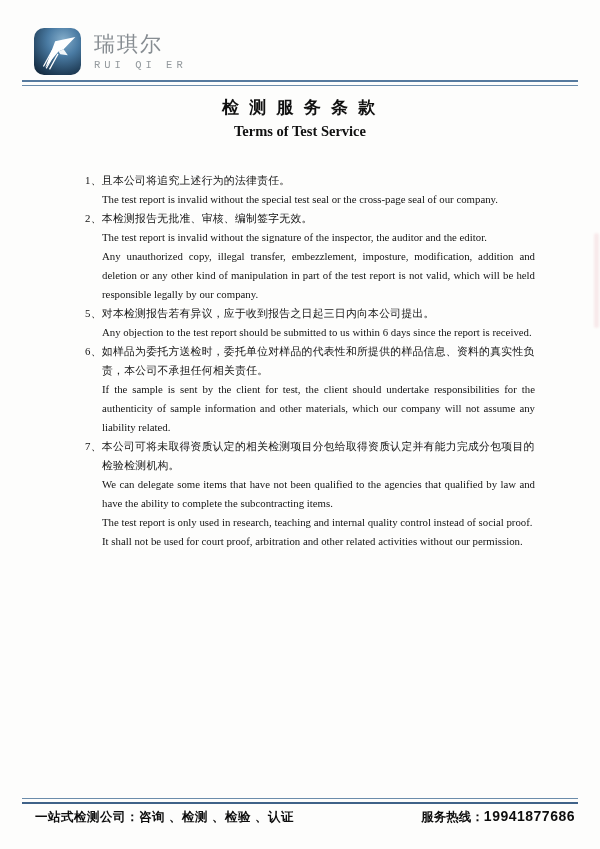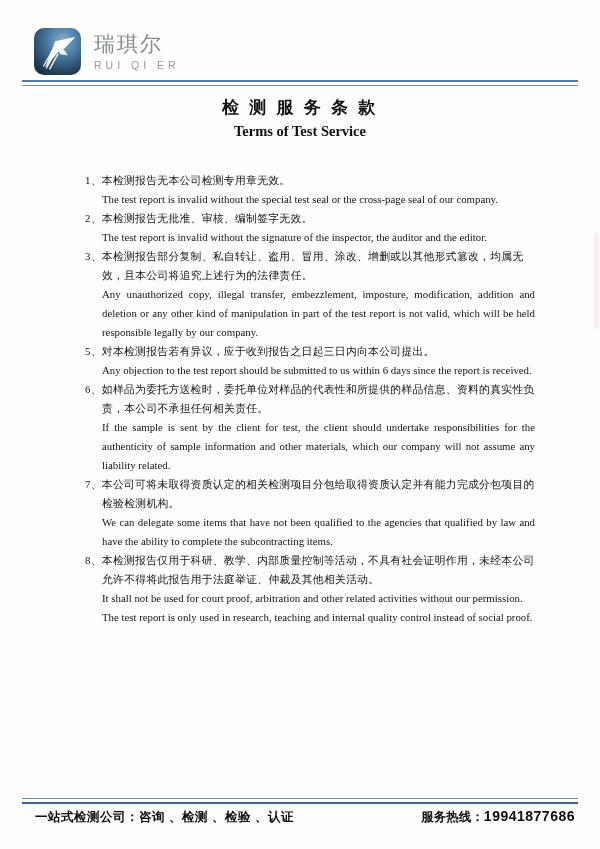--- a/index.html
+++ b/index.html
@@ -17,21 +17,21 @@
     width:47px; height:47px; border-radius:10px; position:relative; overflow:hidden;
     background: radial-gradient(circle at 62% 26%, #85aecb 0%, #4a7ba3 35%, #23425d 72%, #0d1e30 100%);
   }
   .logo-icon svg { position:absolute; inset:0; }
   .logo-text { display:flex; flex-direction:column; }
   .logo-cn {
     font-family:"Liberation Sans","DejaVu Sans",sans-serif;
     font-size:21px; color:#878d92; letter-spacing:2px; line-height:24px;
   }
   .logo-en {
-    font-family:Liberation Sans, sans-serif;
+    font-family:Liberation Mono, monospace;
     font-size:10.5px; color:#949a9e; letter-spacing:4px; margin-top:3px;
   }
   
   .rule {
     position:absolute; left:22px; right:22px; height:6px; background:transparent;
   }
   .rule-header { top:80px; border-top:2.5px solid #567a9e; border-bottom:1px solid #6b8cab; }
   .rule-footer { top:798px; border-top:1px solid #6b8cab; border-bottom:2.5px solid #3f6288; }
   
   .title-cn {
@@ -88,54 +88,52 @@
     </div>
   </div>
 
   <div class="rule rule-header"></div>
 
   <div class="title-cn">检 测 服 务 条 款</div>
   <div class="title-en">Terms of Test Service</div>
 
   <section class="terms" id="terms">
   <div class="term">
-    <div class="term-cn"><span>1、</span><span>本检测报告无本公司检测专用章无效。</span></div>
+    <div class="term-cn"><span>1、</span><span>且本公司将追究上述行为的法律责任。</span></div>
   <div class="term-en">The test report is invalid without the special test seal or the cross-page seal of our company.</div>
       </div>
 
   <div class="term">
     <div class="term-cn"><span>2、</span><span>本检测报告无批准、审核、编制签字无效。</span></div>
   <div class="term-en">The test report is invalid without the signature of the inspector, the auditor and the editor.</div>
       </div>
 
   <div class="term">
-    <div class="term-cn"><span>3、</span><span>本检测报告部分复制、私自转让、盗用、冒用、涂改、增删或以其他形式篡改，均属无效，且本公司将追究上述行为的法律责任。</span></div>
   <div class="term-en">Any unauthorized copy, illegal transfer, embezzlement, imposture, modification, addition and deletion or any other kind of manipulation in part of the test report is not valid, which will be held responsible legally by our company.</div>
       </div>
 
 
   <div class="term">
     <div class="term-cn"><span>5、</span><span>对本检测报告若有异议，应于收到报告之日起三日内向本公司提出。</span></div>
   <div class="term-en">Any objection to the test report should be submitted to us within 6 days since the report is received.</div>
       </div>
 
   <div class="term">
     <div class="term-cn"><span>6、</span><span>如样品为委托方送检时，委托单位对样品的代表性和所提供的样品信息、资料的真实性负责，本公司不承担任何相关责任。</span></div>
   <div class="term-en">If the sample is sent by the client for test, the client should undertake responsibilities for the authenticity of sample information and other materials, which our company will not assume any liability related.</div>
       </div>
 
   <div class="term">
     <div class="term-cn"><span>7、</span><span>本公司可将未取得资质认定的相关检测项目分包给取得资质认定并有能力完成分包项目的检验检测机构。</span></div>
   <div class="term-en">We can delegate some items that have not been qualified to the agencies that qualified by law and have the ability to complete the subcontracting items.</div>
       </div>
 
   <div class="term">
-    <div class="term-cn"><span>8、</span><span>本检测报告仅用于科研、教学、内部质量控制等活动，不具有社会证明作用，未经本公司允许不得将此报告用于法庭举证、仲裁及其他相关活动。</span></div>
-  <div class="term-en">It shall not be used for court proof, arbitration and other related activities without our permission.</div>
-        <div class="term-en">The test report is only used in research, teaching and internal quality control instead of social proof.</div>
+  <div class="term-en">The test report is only used in research, teaching and internal quality control instead of social proof.</div>
+        <div class="term-en">It shall not be used for court proof, arbitration and other related activities without our permission.</div>
       </div>
 </section>
 
   <div class="scan-artifact"></div>
 
   <div class="rule rule-footer"></div>
   <div class="footer-row">
     <div class="footer-left">一站式检测公司：咨询 、检测 、检验 、认证</div>
     <div class="footer-right">
       <span class="hotline-label">服务热线：</span><span class="hotline-number">19941877686</span>

